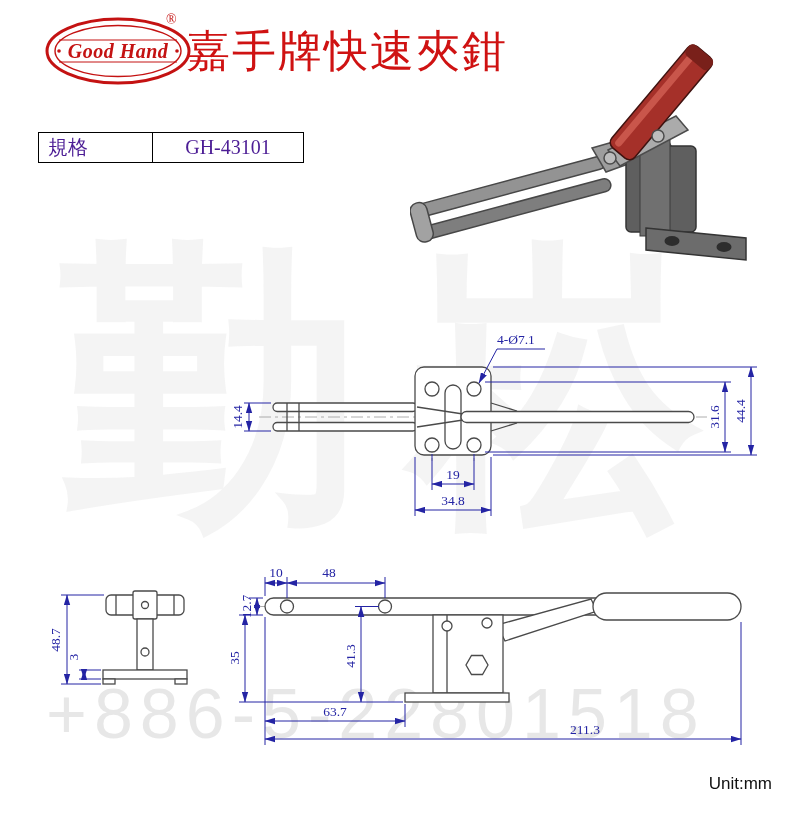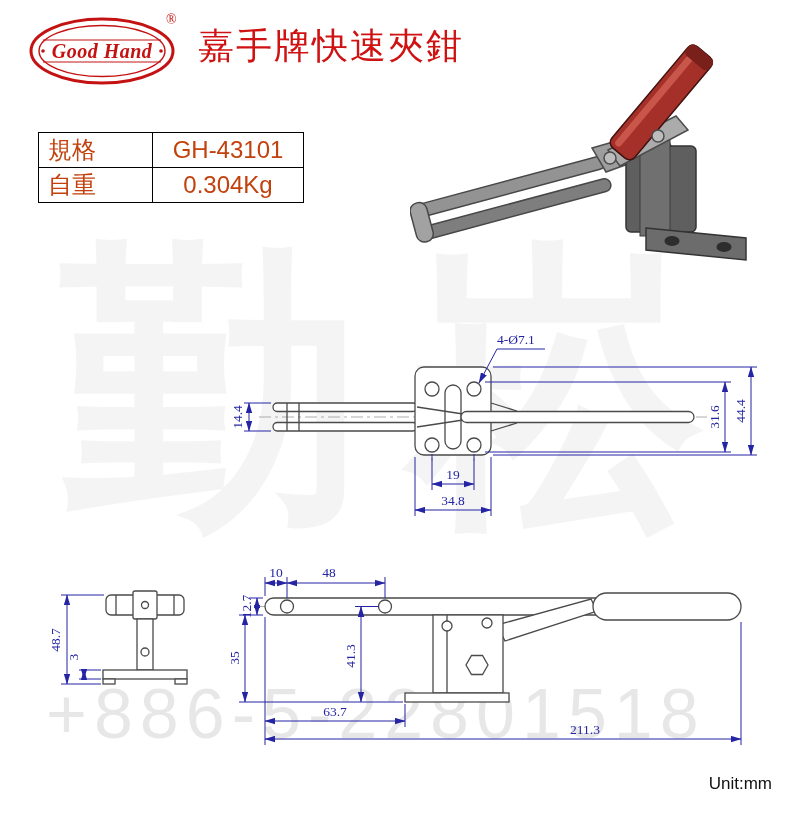--- a/index.html
+++ b/index.html
@@ -3,27 +3,27 @@
 <meta charset="utf-8">
 <style>
   html,body{margin:0;padding:0;}
   body{width:800px;height:833px;position:relative;background:#fff;overflow:hidden;
        font-family:"Liberation Serif",serif;}
   .abs{position:absolute;}
   .wm-chars{left:60px;top:225px;font-size:300px;line-height:1.1;color:rgba(70,70,70,0.06);
             letter-spacing:45px;z-index:0;white-space:nowrap;font-family:"Liberation Serif",serif;font-weight:bold;}
   .wm-phone{left:46px;top:674px;font-size:70px;color:rgba(70,70,70,0.13);letter-spacing:7px;
             z-index:0;white-space:nowrap;font-family:"Liberation Sans",sans-serif;}
-  .logo{left:26px;top:10px;z-index:2;}
+  .logo{left:42px;top:10px;z-index:2;}
   .regmark{left:166px;top:12px;font-size:14px;color:#c41212;z-index:2;}
-  .title{left:198px;top:22px;font-size:36px;color:#cf1212;font-weight:500;letter-spacing:2px;
+  .title{left:186px;top:22px;font-size:44px;color:#cf1212;font-weight:500;letter-spacing:2px;
          z-index:2;margin:0;font-family:Liberation Mono, monospace;}
   table.spec{left:38px;top:132px;border-collapse:collapse;z-index:2;position:absolute;}
-  table.spec td{border:1.6px solid #000;color:#c2410c;font-size:24px;height:27px;
-                font-family:Liberation Sans, sans-serif;}
+  table.spec td{border:1.6px solid #000;color:#4c1d95;font-size:20px;height:27px;
+                font-family:Liberation Serif, serif;}
   td.spec-label{width:103px;padding-left:9px;}
   td.spec-value{width:148px;text-align:center;}
   svg.abs{z-index:1;}
   .part{fill:#fff;stroke:#4a4a4a;stroke-width:1.3;}
   .partn{fill:none;stroke:#4a4a4a;stroke-width:1.3;}
   .cline{stroke:#9a9a9a;stroke-width:0.8;stroke-dasharray:12 4 3 4;fill:none;}
   .dim{stroke:#2424a4;stroke-width:1;fill:none;}
   .dimt{font-family:"Liberation Serif",serif;font-size:13.5px;fill:#2424a4;}
   .unit{right:28px;top:774px;font-size:17px;color:#111;z-index:2;font-family:"Liberation Sans",sans-serif;}
 </style>
@@ -45,24 +45,20 @@
   </svg>
 </div>
 <div class="abs regmark">®</div>
 <h1 class="abs title">嘉手牌快速夾鉗</h1>
 
 <table class="spec">
   <tbody>
       <tr>
     <td class="spec-label">規格</td>
     <td class="spec-value">GH-43101</td>
-  </tr>
-  <tr>
-    <td class="spec-label">自重</td>
-    <td class="spec-value">0.304Kg</td>
   </tr>
 </tbody>
   </table>
 
 <svg class="abs" style="left:410px;top:32px;" width="340" height="240" viewBox="0 0 340 240">
   <g transform="rotate(-15 110 165)">
     <rect x="6" y="146" width="195" height="13" rx="6.5" fill="#939393" stroke="#474747" stroke-width="1.5"></rect>
     <rect x="6" y="169" width="195" height="13" rx="6.5" fill="#7e7e7e" stroke="#474747" stroke-width="1.5"></rect>
     <rect x="0" y="144" width="17" height="40" rx="8" fill="#a2a2a2" stroke="#474747" stroke-width="1.5"></rect>
   </g>

